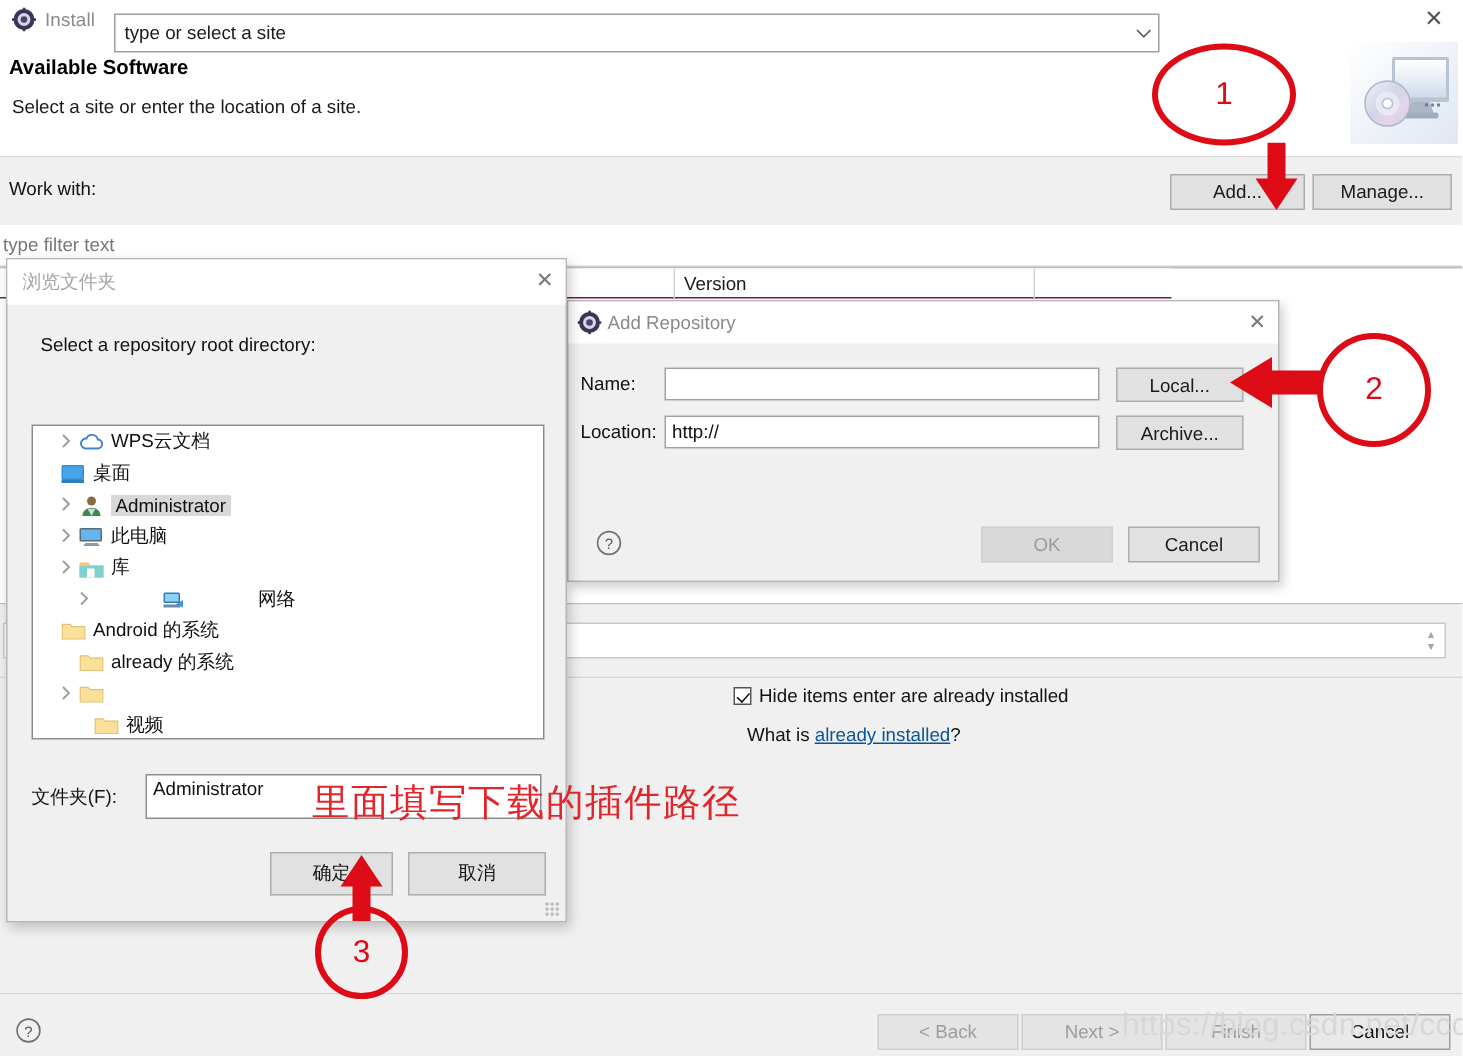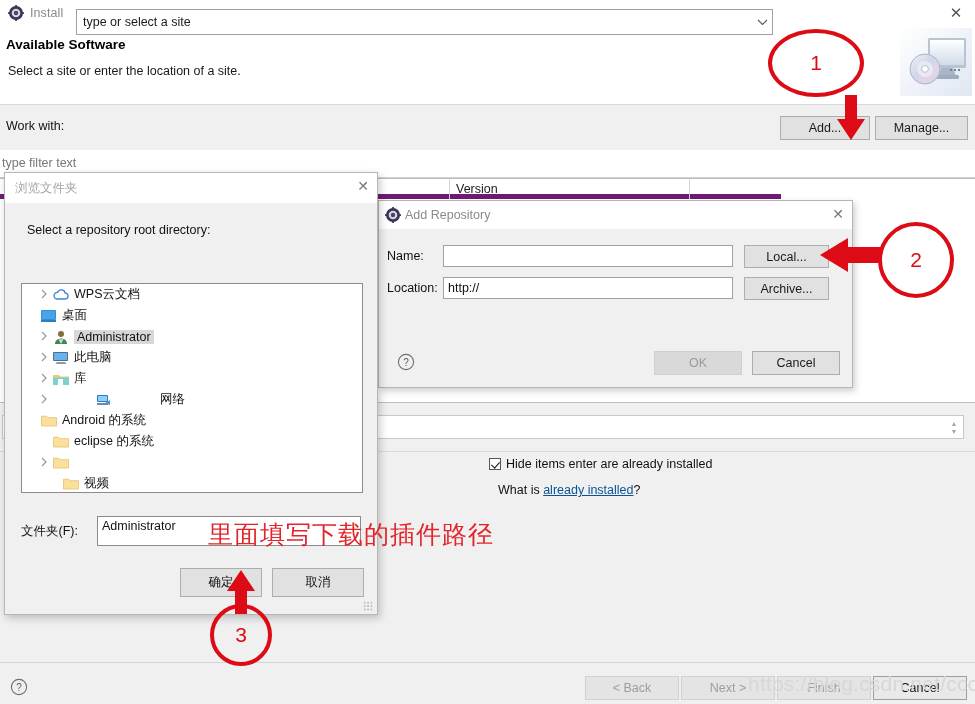--- a/index.html
+++ b/index.html
@@ -106,21 +106,21 @@
     position: absolute; left: 2px; top: 6px;
     font-size: 12.5px; color: #777;
   }
   .table-wrap {
     position: absolute; left: 0; top: 178px; width: 975px; height: 225px;
     background: #fff;
     border: 1px solid #bdbdbd; border-left: none; border-right: none;
   }
   .table-head {
     position: relative; height: 20px; width: 781px;
-    border-bottom: 5px solid #701a75; background: #fff;
+    border-bottom: 1px solid #701a75; background: #fff;
   }
   .th {
     position: absolute; top: 0; height: 20px;
     font-size: 12.5px; color: #1a1a1a;
     display: flex; align-items: center; padding-left: 6px;
     border-right: 1px solid #d5d5d5;
   }
   .th-name { left: 0; width: 450px; }
   .th-version { left: 450px; width: 240px; }
   .th-extra { left: 690px; width: 285px; border-right: none; }
@@ -528,21 +528,21 @@
           <span class="tchev"><svg width="8" height="10" viewBox="0 0 8 10">
               <path d="M2 1 L6 5 L2 9" fill="none" stroke="#9a9a9a" stroke-width="1.2"></path>
             </svg></span>
           <span class="tico"><svg width="18" height="16" viewBox="0 0 18 16">
               <path d="M1 4h6l1.4 1.6H17V14H1z" fill="#f4c96b"></path>
               <path d="M1 6.4h16V14H1z" fill="#7fd0cf"></path>
               <rect x="6" y="8" width="5" height="6" fill="#ffffff"></rect>
             </svg></span>
           <span class="tlabel">库</span>
         </div>
-        <div class="tnode" style="padding-left: 14px; gap: 43px;">
+        <div class="tnode" style="padding-left: 26px; gap: 43px;">
           <span class="tchev"><svg width="8" height="10" viewBox="0 0 8 10">
               <path d="M2 1 L6 5 L2 9" fill="none" stroke="#9a9a9a" stroke-width="1.2"></path>
             </svg></span>
           <span class="tico"><svg width="18" height="16" viewBox="0 0 18 16">
               <rect x="2" y="3" width="11" height="7" rx="1" fill="#2d7cc4"></rect>
               <rect x="3" y="4" width="9" height="5" fill="#8fd0f5"></rect>
               <path d="M10 11l5-3v5z" fill="#4a95d8"></path>
               <rect x="2" y="11" width="11" height="2" fill="#6f8ba3"></rect>
             </svg></span>
           <span class="tlabel">网络</span>
@@ -552,21 +552,21 @@
           <span class="tico"><svg width="18" height="16" viewBox="0 0 18 16">
               <path d="M1.5 3.2h5.2l1.3 1.5h8.5V13H1.5z" fill="#fbe09a" stroke="#e0c272" stroke-width=".8"></path>
             </svg></span>
           <span class="tlabel">Android 的系统</span>
         </div>
         <div class="tnode" style="padding-left: 14px;">
           <span class="tchev"></span>
           <span class="tico"><svg width="18" height="16" viewBox="0 0 18 16">
               <path d="M1.5 3.2h5.2l1.3 1.5h8.5V13H1.5z" fill="#fbe09a" stroke="#e0c272" stroke-width=".8"></path>
             </svg></span>
-          <span class="tlabel">eclipse 的系统</span>
+          <span class="tlabel">already 的系统</span>
         </div>
         <div class="tnode" style="padding-left: 14px;">
           <span class="tchev"><svg width="8" height="10" viewBox="0 0 8 10">
               <path d="M2 1 L6 5 L2 9" fill="none" stroke="#9a9a9a" stroke-width="1.2"></path>
             </svg></span>
           <span class="tico"><svg width="18" height="16" viewBox="0 0 18 16">
               <path d="M1.5 3.2h5.2l1.3 1.5h8.5V13H1.5z" fill="#fbe09a" stroke="#e0c272" stroke-width=".8"></path>
             </svg></span>
         </div>
         <div class="tnode" style="padding-left: 24px;">

